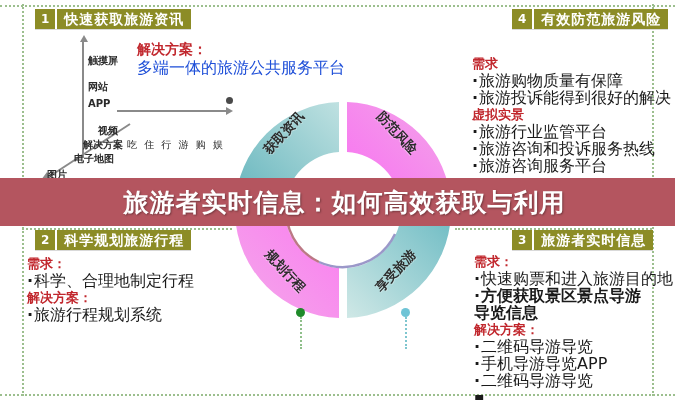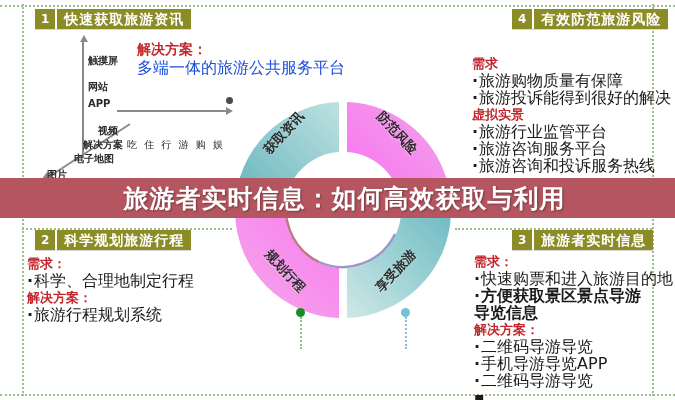--- a/index.html
+++ b/index.html
@@ -118,21 +118,21 @@
     position: absolute; border-radius: 50%;
   }
   .leader {
     position: absolute; width: 0;
     border-left: 2px dotted #8fbf8a;
   }
   .leader.teal { border-left-color: #7fc6cf; }
 
   
   #banner {
-    position: absolute; left: 0; top: 178px; width: 675px; height: 40px;
+    position: absolute; left: 0; top: 178px; width: 675px; height: 48px;
     background: #b4555f;
     display: flex; align-items: center; justify-content: center;
     z-index: 40;
     padding-left: 14px;
   }
   #banner .btxt {
     color: #ffffff; font-weight: bold; font-size: 25px;
     letter-spacing: 1px; white-space: nowrap;
     text-shadow: 1px 1px 2px rgba(0,0,0,.35);
   }
@@ -231,22 +231,22 @@
   <div class="badge" style="left:512px; top:9px;">
     <span class="num">4</span>
     <span class="ttl">有效防范旅游风险</span>
   </div>
   <div class="panel" style="left:472px; top:35px; width:180px;margin-top:20px;">
     <div class="lbl-red">需求</div>
     <div class="li">旅游购物质量有保障</div>
     <div class="li">旅游投诉能得到很好的解决</div>
     <div class="lbl-red">虚拟实景</div>
     <div class="li">旅游行业监管平台</div>
+    <div class="li">旅游咨询和投诉服务热线</div>
     <div class="li">旅游咨询服务平台</div>
-    <div class="li">旅游咨询和投诉服务热线</div>
   </div>
 
   <div class="badge" style="left:35px; top:230px;">
     <span class="num">2</span>
     <span class="ttl">科学规划旅游行程</span>
   </div>
   <div class="panel" style="left:27px; top:255px; width:200px;">
     <div class="lbl-red">需求：</div>
     <div class="li">科学、合理地制定行程</div>
     <div class="lbl-red">解决方案：</div>

